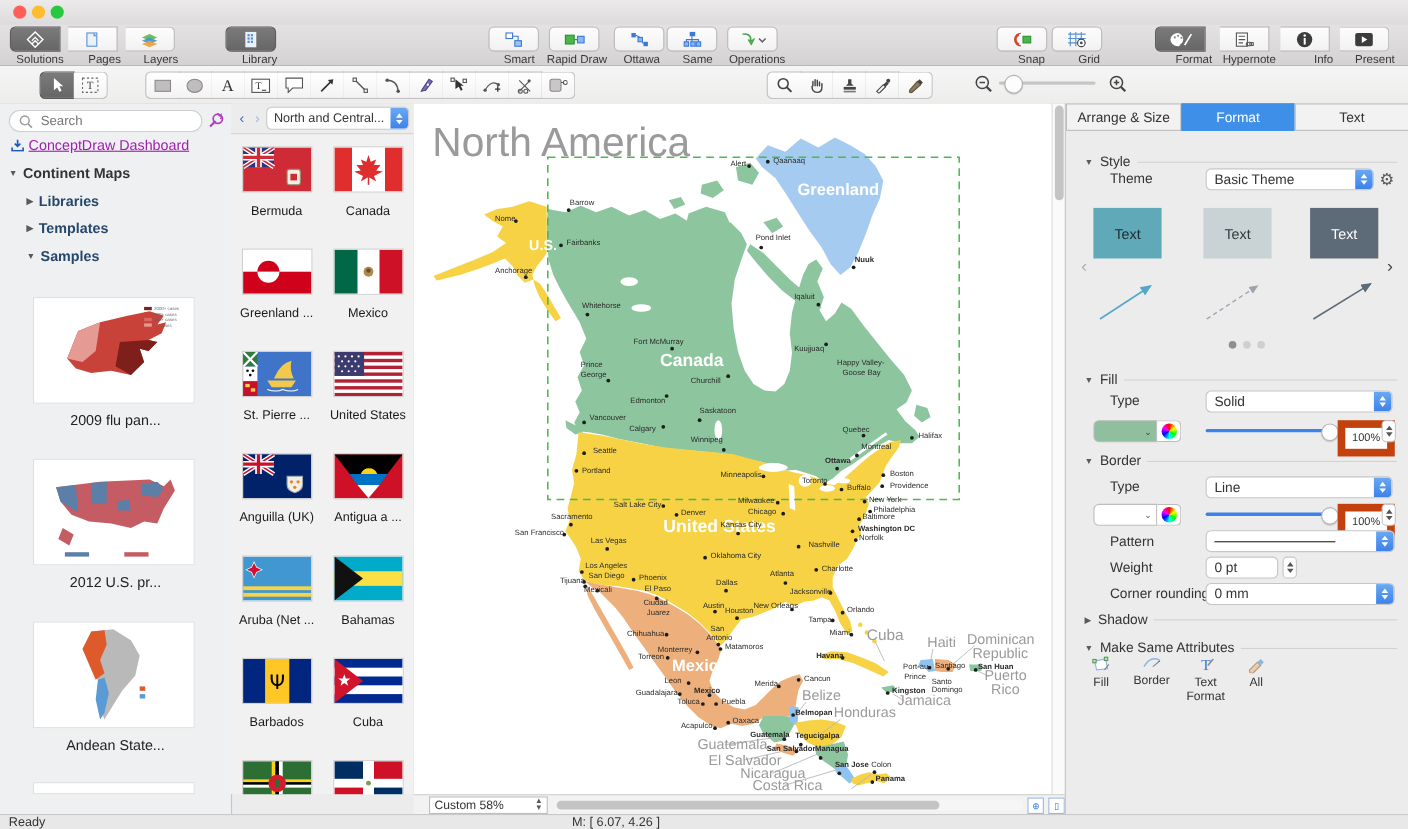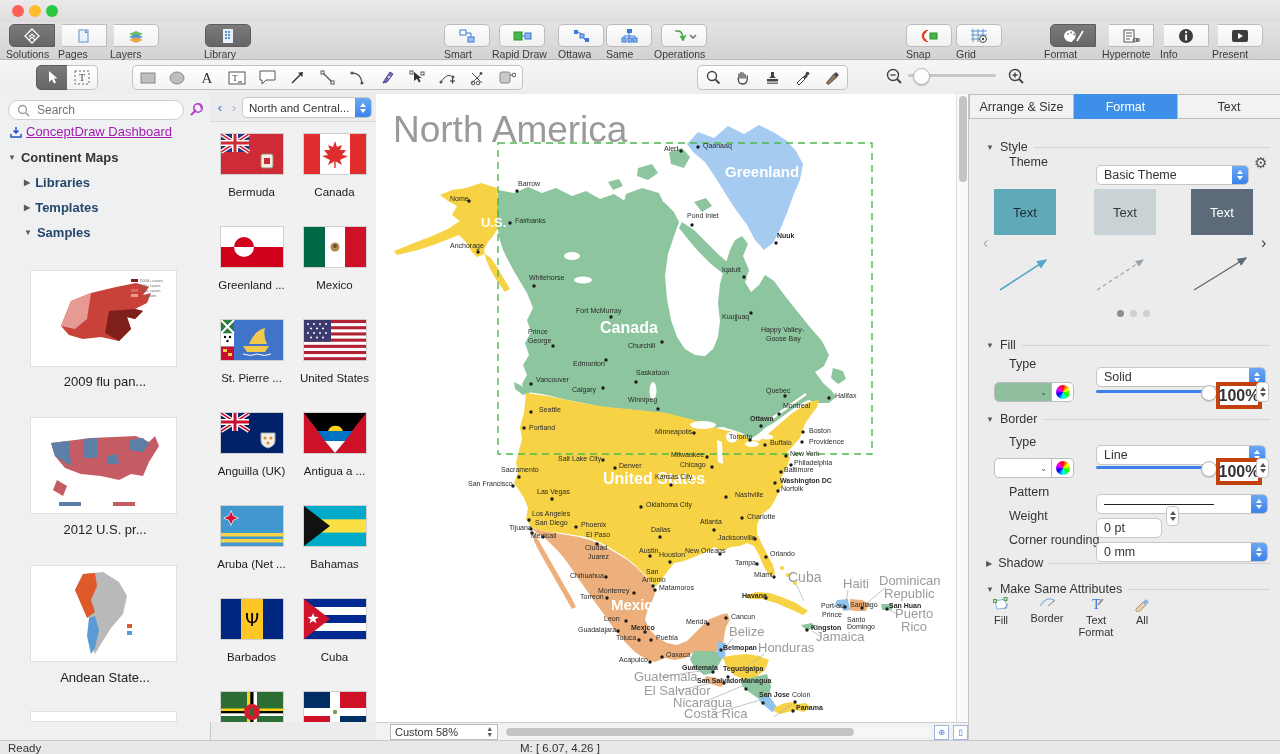--- a/index.html
+++ b/index.html
@@ -5,21 +5,21 @@
   html,body{margin:0;padding:0;}
   body{font-family:"Liberation Sans",sans-serif;-webkit-font-smoothing:antialiased;}
   #app{position:relative;width:1280px;height:754px;background:#ececec;overflow:hidden;font-size:12px;color:#333;}
   
   #titlebar{position:absolute;left:0;top:0;width:1280px;height:22px;background:linear-gradient(#eceaea,#dddbdb);border-bottom:1px solid #c4c2c2;}
   .tl{position:absolute;top:5px;width:12px;height:12px;border-radius:50%;}
   #title-text{position:absolute;left:0;right:0;top:4px;text-align:center;font-size:13px;color:#3e3e3e;}
   #title-text .edited{color:#a6a6a6;}
   
   #toolbar1{position:absolute;left:0;top:22px;width:1280px;height:37px;background:linear-gradient(#e4e2e2,#d4d2d2);border-bottom:1px solid #b8b6b6;}
-  .tbtn{position:absolute;top:2px;text-align:left;cursor:default;}
+  .tbtn{position:absolute;top:2px;text-align:right;cursor:default;}
   .tico{margin:0 auto;width:44px;height:21px;border:1px solid #bdbbbb;background:linear-gradient(#fdfdfd,#f2f1f1);border-radius:5px;display:flex;align-items:center;justify-content:center;}
   .tico.joinL{border-radius:5px 0 0 5px;}
   .tico.joinM{border-radius:0;border-left:none;}
   .tico.joinR{border-radius:0 5px 5px 0;border-left:none;}
   .tico.sel{background:linear-gradient(#7b7b7b,#666);border-color:#5c5c5c;}
   .tlabel{font-size:10.5px;color:#3a3a3a;margin-top:1px;white-space:nowrap;}
   
   #toolbar2{position:absolute;left:0;top:60px;width:1280px;height:34px;background:linear-gradient(#f6f5f5,#ededec);border-bottom:1px solid #bdbbbb;}
   .tool{position:absolute;top:5px;width:30px;height:23px;border:1px solid #c3c1c1;background:linear-gradient(#fff,#f4f3f3);display:flex;align-items:center;justify-content:center;}
   .tool.first{border-radius:5px 0 0 5px;}
@@ -61,34 +61,34 @@
   .cbicon{margin-left:4px;width:13px;height:13px;border:1px solid #9db6e0;display:flex;align-items:center;justify-content:center;font-size:8px;color:#2f6fde;background:#fff;}
   
   #statusbar{position:absolute;left:0;top:740px;width:1280px;height:14px;background:#e8e8e8;border-top:1px solid #c9c9c9;font-size:11.5px;color:#333;}
   
   #rightpanel{position:absolute;left:968px;top:94px;width:312px;height:646px;background:#ececec;border-left:1px solid #c6c6c6;}
   .rtab{position:absolute;top:0;height:25px;border:1px solid #bdbdbd;background:#f2f2f2;display:flex;align-items:center;justify-content:center;font-size:12.5px;color:#333;box-sizing:border-box;}
   .rtab.sel{background:#3e8fe8;color:#fff;border-color:#3e8fe8;}
   .sechead{position:absolute;display:flex;align-items:center;gap:6px;font-size:12.5px;color:#333;}
   .sechead .line{height:1px;background:#d2d2d2;}
   .rlabel{position:absolute;font-size:12.5px;color:#333;}
-  .dd{position:absolute;height:20px;background:#fff;border:1px solid #c6c6c6;border-radius:5px;display:flex;align-items:center;box-sizing:border-box;overflow:hidden;margin-top:12px;}
+  .dd{position:absolute;height:20px;background:#fff;border:1px solid #c6c6c6;border-radius:5px;display:flex;align-items:center;box-sizing:border-box;overflow:hidden;}
   .dd .txt{flex:1;padding-left:7px;font-size:12.5px;}
   .step{width:16px;align-self:stretch;background:linear-gradient(#6aa9f4,#3c82ea);display:flex;flex-direction:column;align-items:center;justify-content:center;}
   .tri-up{width:0;height:0;border-left:3.5px solid transparent;border-right:3.5px solid transparent;border-bottom:4px solid #fff;margin:1px 0;}
   .tri-dn{width:0;height:0;border-left:3.5px solid transparent;border-right:3.5px solid transparent;border-top:4px solid #fff;margin:1px 0;}
   .stepgray{position:absolute;width:13px;height:20px;background:#fff;border:1px solid #c6c6c6;border-radius:4px;display:flex;flex-direction:column;align-items:center;justify-content:center;box-sizing:border-box;}
   .stepgray .tri-up{border-bottom-color:#555;}
   .stepgray .tri-dn{border-top-color:#555;}
   .swatch{position:absolute;height:20px;width:58px;border:1px solid #bdbdbd;border-radius:5px 0 0 5px;display:flex;align-items:center;justify-content:flex-end;padding-right:4px;box-sizing:border-box;}
   .wheel{position:absolute;height:20px;width:22px;border:1px solid #bdbdbd;border-left:none;border-radius:0 5px 5px 0;background:#fff;display:flex;align-items:center;justify-content:center;box-sizing:border-box;}
   .wheel .c{width:14px;height:14px;border-radius:50%;background:conic-gradient(#f00,#ff0,#0f0,#0ff,#00f,#f0f,#f00);}
   .hslider{position:absolute;height:3px;background:#3c82ea;border-radius:2px;}
   .hknob{position:absolute;width:14px;height:14px;border-radius:50%;background:#fff;border:1px solid #b3b3b3;box-shadow:0 1px 1px rgba(0,0,0,.15);}
-  .pctbox{position:absolute;width:38px;height:19px;background:#fff;border:4px solid #c2410c;font-size:16px;display:flex;align-items:center;justify-content:center;font-weight:bold;}
+  .pctbox{position:absolute;width:38px;height:19px;background:#fff;border:7px solid #c2410c;font-size:10px;display:flex;align-items:center;justify-content:center;}
   .theme-box{position:absolute;width:62px;height:46px;display:flex;align-items:center;justify-content:center;font-size:13px;}
   .msi{position:absolute;text-align:center;font-size:11px;color:#333;width:44px;}
   .dotnav{position:absolute;width:7px;height:7px;border-radius:50%;}
 </style>
 </head>
 <body>
 
 <div id="app">
 
   <div id="titlebar">

